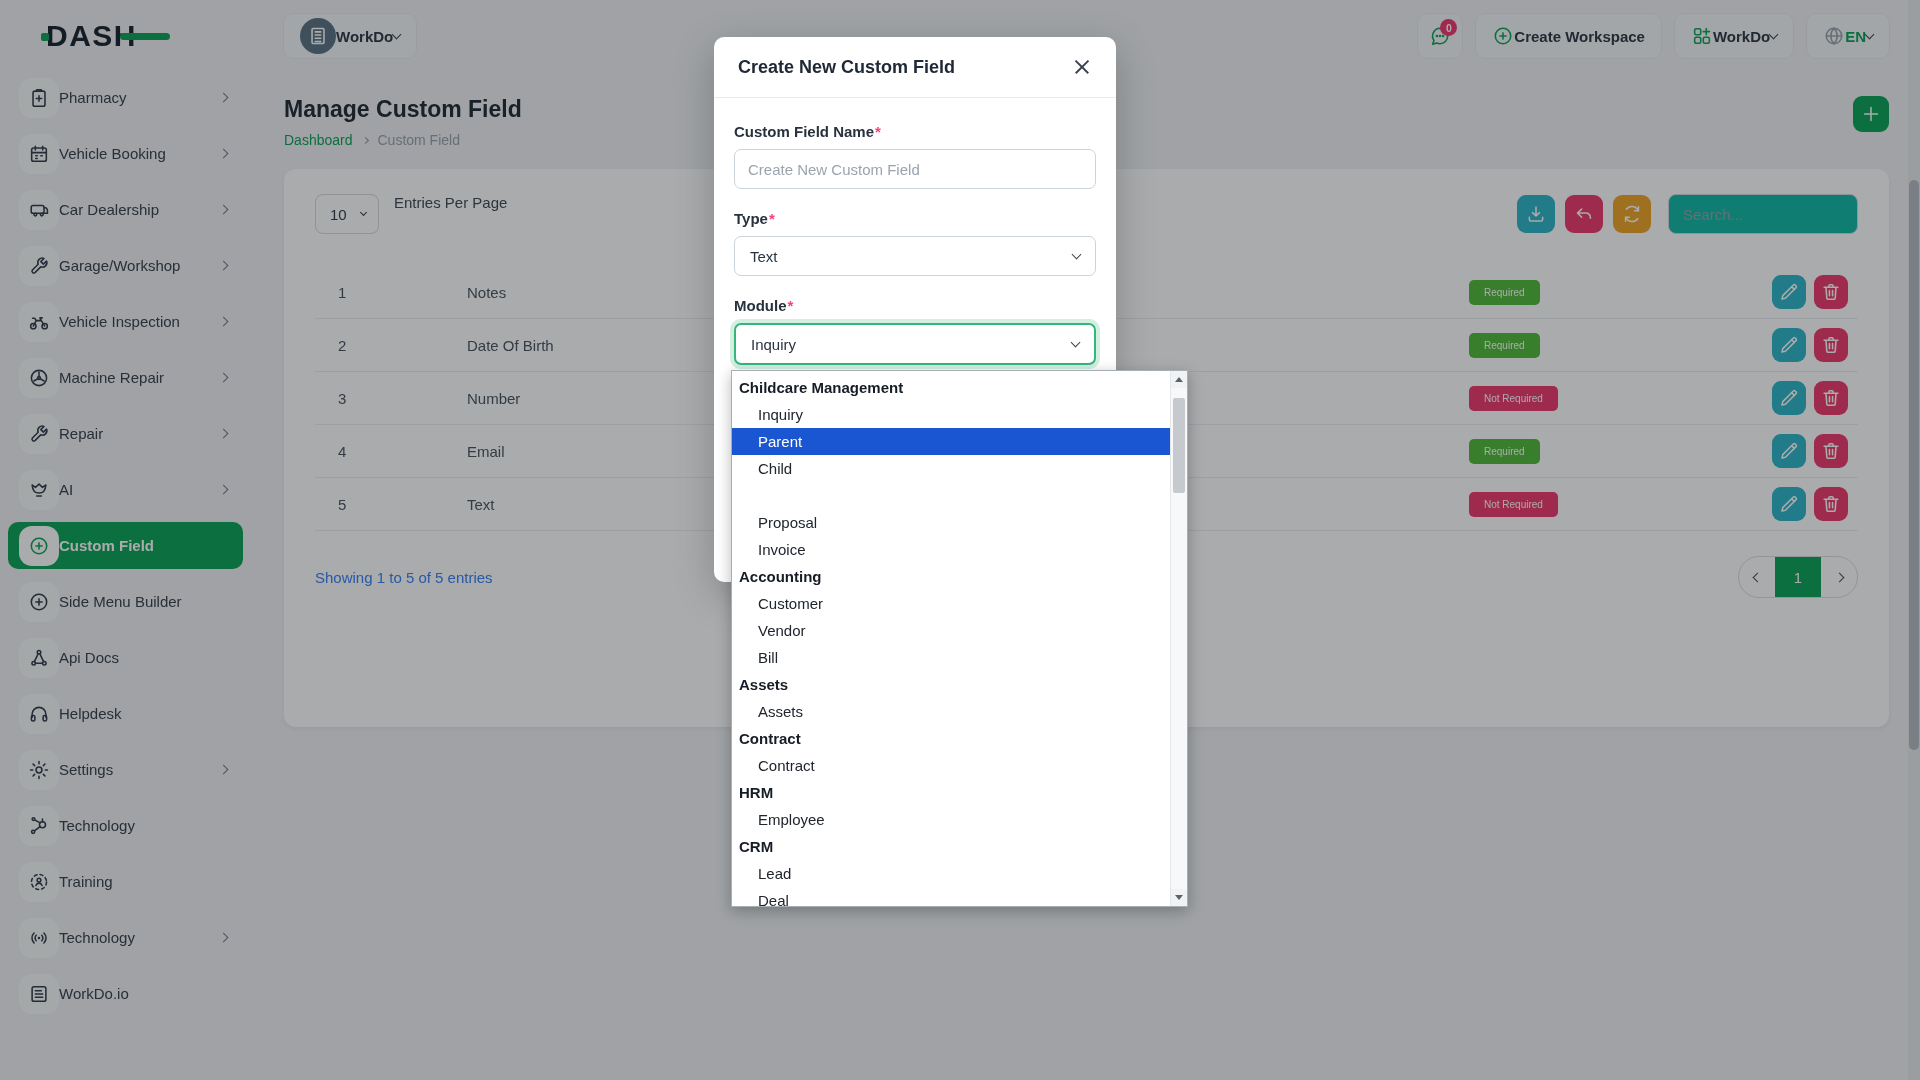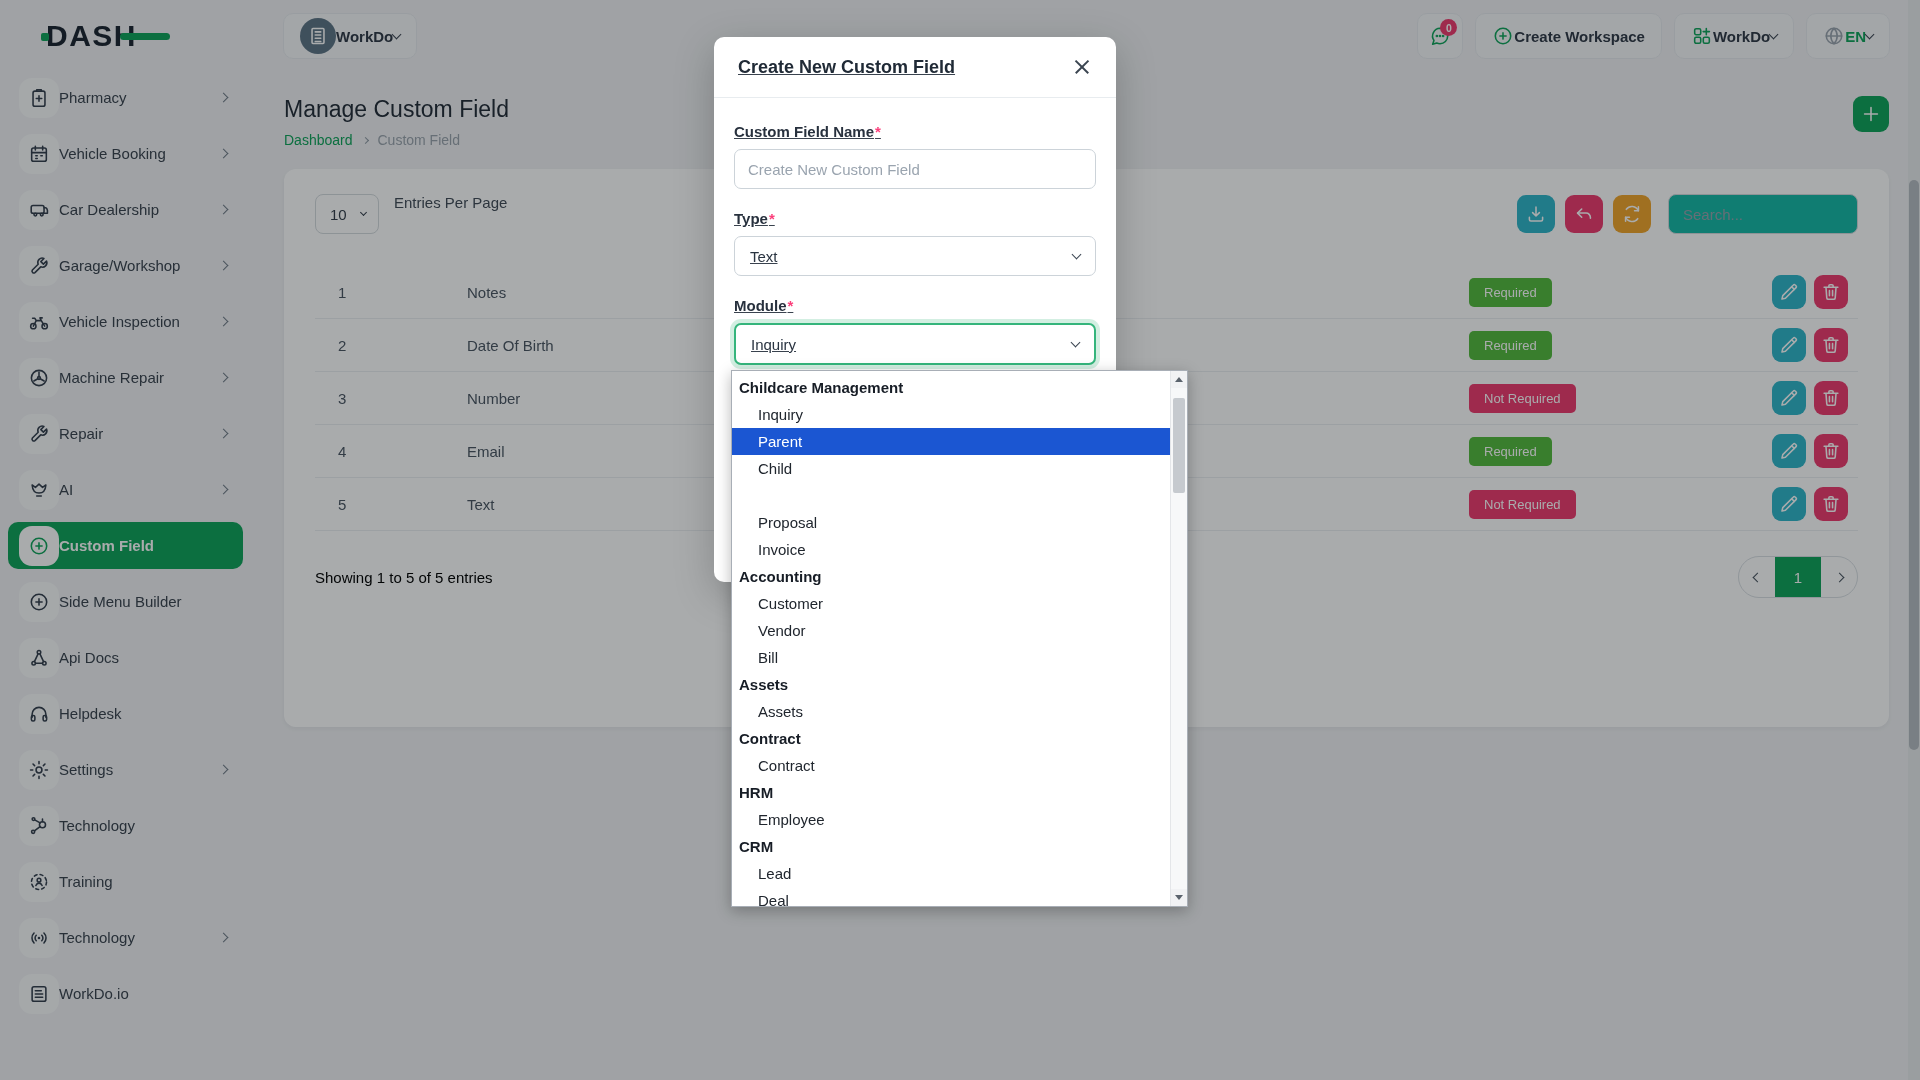--- a/index.html
+++ b/index.html
@@ -44,21 +44,21 @@
   .green-ic{color:var(--primary-green);display:flex;}
   .green-ic svg{width:21px;height:21px;}
   .gray-ic{color:#9aa4ae;display:flex;}
   .gray-ic svg{width:21px;height:21px;}
   .notif-badge{position:absolute;top:5px;right:5px;min-width:17px;height:17px;border-radius:9px;background:var(--danger);color:#fff;font-size:10.5px;font-weight:700;display:flex;align-items:center;justify-content:center;padding:0 4px;}
   .lang-label{color:var(--primary-green);font-weight:700;}
 
   
   .content{position:fixed;left:253px;top:72px;right:0;bottom:0;padding:24px 31px 0;z-index:1;}
   .page-head{display:flex;align-items:flex-start;}
-  .page-title{font-size:23px;font-weight:400;color:#222b37;}
+  .page-title{font-size:23px;font-weight:700;color:#222b37;}
   .crumbs{margin-top:9px;display:flex;align-items:center;gap:10px;font-size:14px;}
   .crumb-link{color:var(--primary-green);cursor:pointer;}
   .crumb-sep{color:#8d97a2;display:flex;}
   .crumb-cur{color:#9aa3ad;}
   .add-btn{margin-left:auto;width:36px;height:36px;border-radius:9px;background:var(--primary-green);color:#fff;display:flex;align-items:center;justify-content:center;cursor:pointer;}
   .add-btn svg{width:18px;height:18px;}
 
   .card{margin-top:21px;background:#fff;border-radius:12px;padding:25px 31px 0;height:558px;box-shadow:0 2px 4px rgba(35,45,60,.05);}
   .controls{display:flex;align-items:center;}
   .entries{display:flex;align-items:flex-start;gap:15px;}
@@ -71,39 +71,39 @@
   .search{width:190px;height:40px;border:1px solid #d5dade;border-radius:8px;padding:0 14px;font-size:15px;color:#333d49;background:#14b8a6;margin-left:7px;outline:none;font-family:inherit;}
   .search::placeholder{color:#98a2ad;}
 
   .table{margin-top:32px;}
   .trow{display:grid;grid-template-columns:129px 1fr 295px 124px;align-items:center;padding-left:23px;}
   .thead{height:44px;border-bottom:1px solid #e7ebee;font-size:13px;font-weight:700;color:#1e2632;letter-spacing:.03em;}
   .th-sortwrap{display:flex;align-items:center;gap:20px;}
   .sort{color:#a9b1bb;display:flex;}
   .sort svg{width:15px;height:15px;}
   .brow{height:53px;border-bottom:1px solid #eceff2;font-size:15px;color:#4a5562;}
-  .badge{display:inline-block;margin-left:30px;padding:7px 15px;border-radius:5px;color:#fff;font-size:13px;}
+  .badge{display:inline-block;margin-left:30px;padding:7px 15px;border-radius:5px;color:#fff;font-size:10px;}
   .badge.required{background:var(--success);}
   .badge.not-required{background:var(--danger);}
   .actions{display:flex;gap:8px;margin-left:38px;}
   .act-btn{width:34px;height:34px;border-radius:9px;color:#fff;display:flex;align-items:center;justify-content:center;cursor:pointer;}
   .act-btn svg{width:16px;height:16px;}
 
   .card-foot{display:flex;align-items:center;margin-top:25px;}
-  .showing{font-size:15px;color:#000000;}
+  .showing{font-size:15px;color:#3b82f6;}
   .pager{margin-left:auto;display:flex;border:1px solid #dadfe4;border-radius:21px;overflow:hidden;height:42px;align-items:stretch;background:#fff;}
   .pg-btn{width:36px;display:flex;align-items:center;justify-content:center;color:#45505c;cursor:pointer;}
   .pg-num{width:46px;background:var(--primary-green);color:#fff;display:flex;align-items:center;justify-content:center;font-size:15px;cursor:pointer;}
 
   .scroll-track{position:fixed;right:0;top:0;bottom:0;width:12px;background:#e9ebed;z-index:3;}
   .scroll-thumb{position:absolute;left:1px;right:1px;top:180px;height:570px;background:#b6bcc2;border-radius:5px;cursor:pointer;}
 
   
   .overlay{position:fixed;inset:0;background:rgba(10,14,18,.35);z-index:40;}
-  .modal{position:fixed;left:714px;top:37px;width:402px;height:545px;background:#fff;border-radius:10px;z-index:50;box-shadow:0 12px 40px rgba(0,0,0,.22);text-decoration:underline;}
+  .modal{position:fixed;left:714px;top:37px;width:402px;height:545px;background:#fff;border-radius:10px;z-index:50;box-shadow:0 12px 40px rgba(0,0,0,.22);}
   .modal-head{display:flex;align-items:center;justify-content:space-between;padding:0 24px;height:61px;border-bottom:1px solid #e8ecef;}
   .modal-title{font-size:18px;font-weight:700;color:#202a36;}
   .close-x{width:20px;height:20px;position:relative;cursor:pointer;}
   .close-x::before,.close-x::after{content:"";position:absolute;left:1px;top:9px;width:18px;height:1.7px;background:#3a4450;}
   .close-x::before{transform:rotate(45deg);} .close-x::after{transform:rotate(-45deg);}
   .modal-body{padding:25px 20px;}
   .f-group + .f-group{margin-top:21px;}
   .f-label{font-size:15px;font-weight:700;color:#28313e;}
   .star{color:#fb3e7a;margin-left:1px;}
   .f-input{margin-top:9px;height:40px;border:1px solid #ccd3d9;border-radius:7px;width:100%;padding:0 13px;font-size:15px;color:#2a3441;outline:none;font-family:inherit;}

